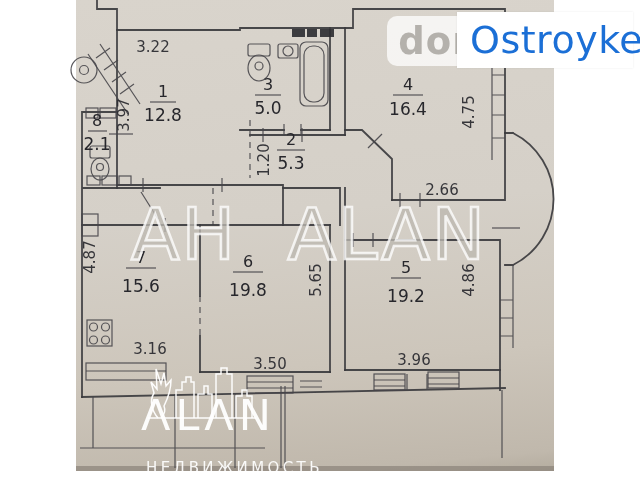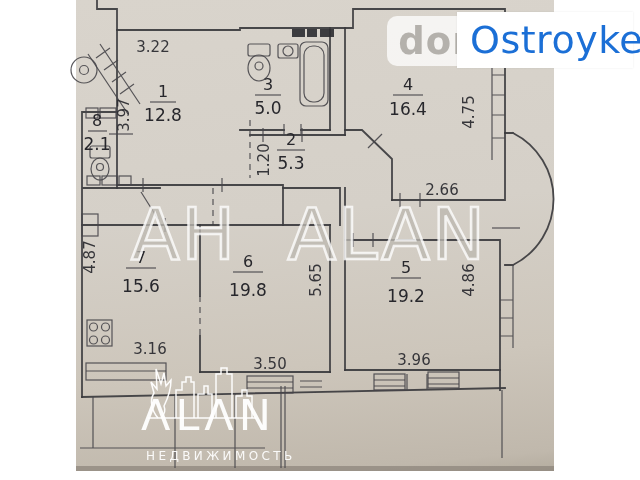--- a/index.html
+++ b/index.html
@@ -25,21 +25,21 @@
 
   
   .logo-ostroyke{position:absolute;left:457px;top:12px;height:56px;width:176px;background:#ffffff;
      display:flex;align-items:center;gap:7px;padding-left:6px;box-sizing:border-box;
      box-shadow:0 0 2px rgba(0,0,0,0.08);}
   .logo-ostroyke .txt{font-size:38px;font-weight:normal;color:#1b6fd6;letter-spacing:0.5px;}
 
   
   .logo-alan-text{position:absolute;left:141px;top:394px;font-size:43px;font-weight:normal;
      color:rgba(255,255,255,0.95);letter-spacing:5px;line-height:1;}
-  .logo-alan-sub{position:absolute;left:146px;top:449px;font-size:12px;
+  .logo-alan-sub{position:absolute;left:146px;top:459px;font-size:15px;
      color:rgba(255,255,255,0.92);letter-spacing:3.4px;}
   .skyline{position:absolute;left:128px;top:356px;}
 
   
   .wall{stroke:#3b3b3e;stroke-width:1.8;fill:none;stroke-linecap:square;opacity:.92;}
   .thin{stroke:#47464a;stroke-width:1.2;fill:none;opacity:.9;}
   .dash{stroke:#47464a;stroke-width:1.2;fill:none;stroke-dasharray:6 5;opacity:.9;}
   .blk{fill:#2f2f33;stroke:none;opacity:.92;}
   .fix{stroke:#47464a;stroke-width:1.2;fill:none;opacity:.9;}
   text.dim{font-family:"DejaVu Sans",sans-serif;font-size:15px;fill:#2e2e33;opacity:.95;}

